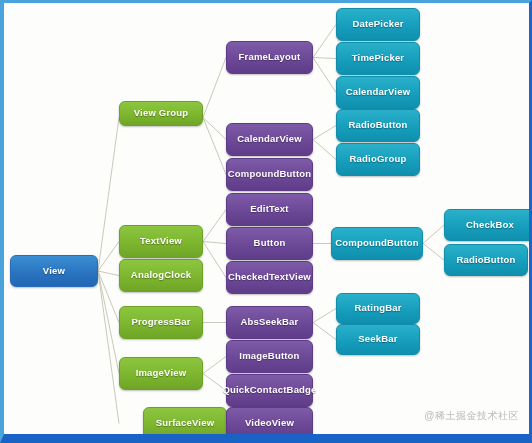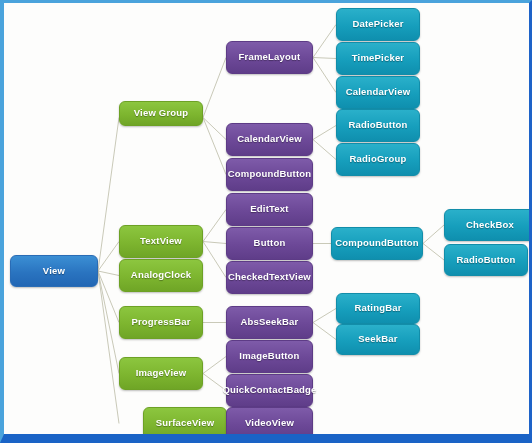--- a/index.html
+++ b/index.html
@@ -125,13 +125,14 @@
       <div class="node blue" style="left: 332px; top: 39px; width: 84px; height: 33px;">TimePicker</div>
       <div class="node blue" style="left: 332px; top: 73px; width: 84px; height: 33px;">CalendarView</div>
       <div class="node blue" style="left: 332px; top: 106px; width: 84px; height: 33px;">RadioButton</div>
       <div class="node blue" style="left: 332px; top: 140px; width: 84px; height: 33px;">RadioGroup</div>
       <div class="node blue" style="left: 327px; top: 224px; width: 92px; height: 33px;">CompoundButton</div>
       <div class="node blue" style="left: 332px; top: 290px; width: 84px; height: 31px;">RatingBar</div>
       <div class="node blue" style="left: 332px; top: 321px; width: 84px; height: 31px;">SeekBar</div>
       <div class="node blue" style="left: 440px; top: 206px; width: 92px; height: 32px;">CheckBox</div>
       <div class="node blue" style="left: 440px; top: 241px; width: 84px; height: 32px;">RadioButton</div>
     </div>
+  <div class="watermark">@稀土掘金技术社区</div>
 </div>
 
 </body></html>

